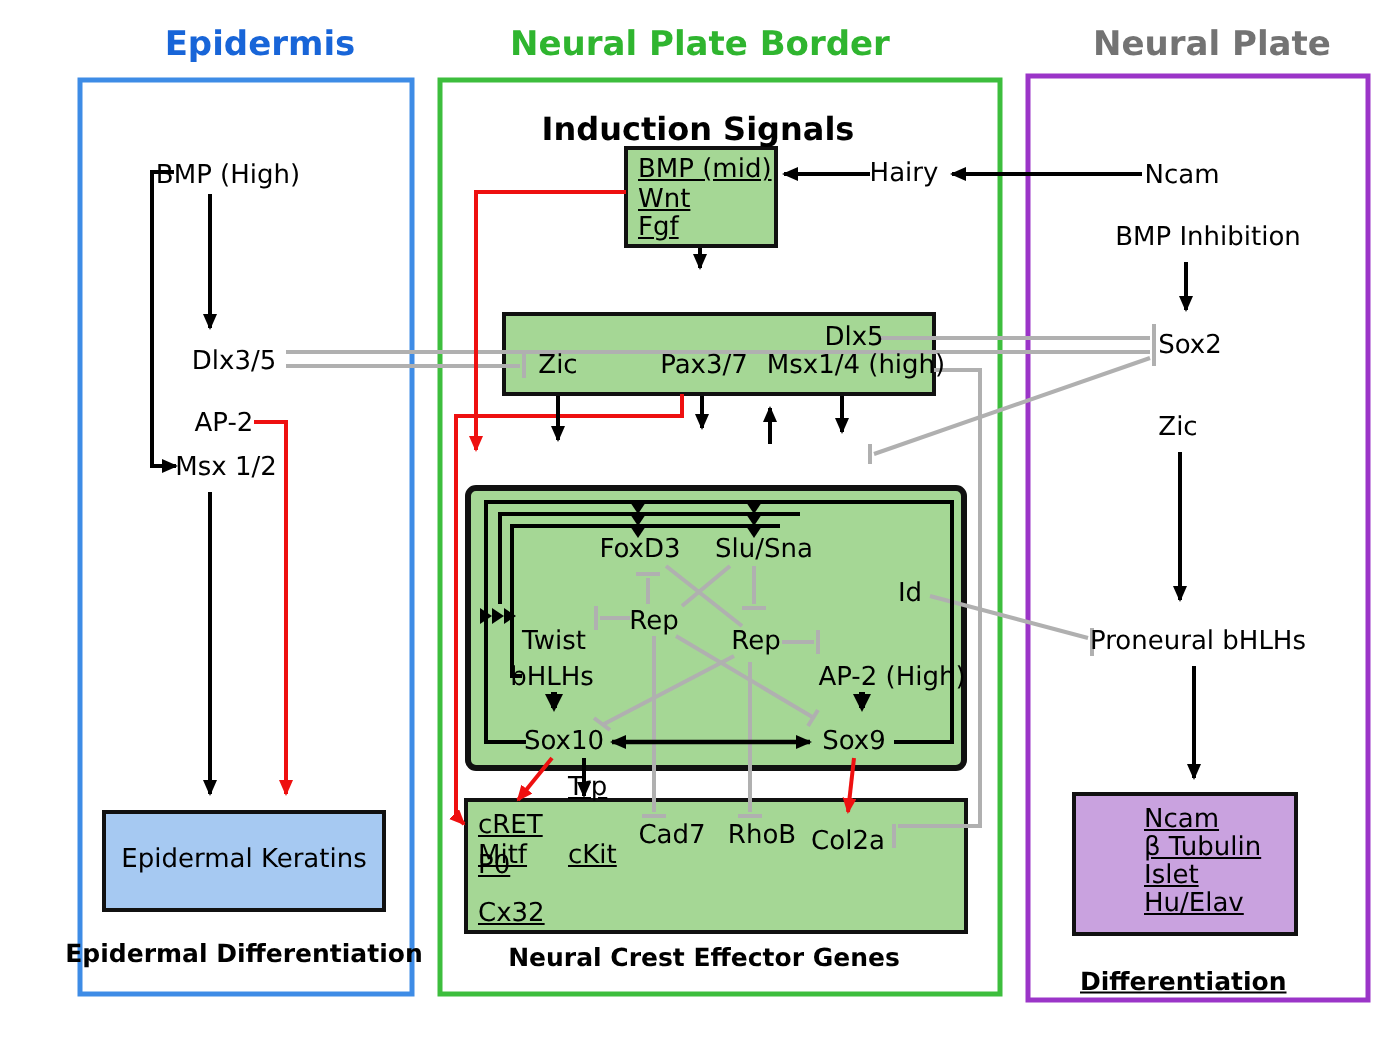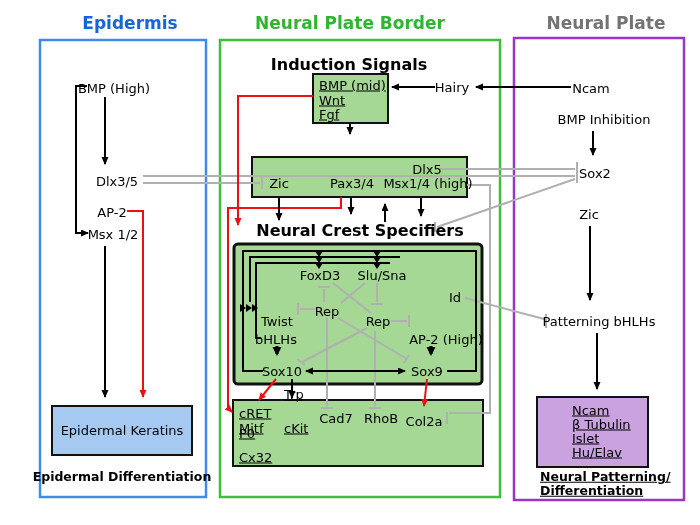--- a/index.html
+++ b/index.html
@@ -138,51 +138,50 @@
 
   <div class="lbl ft" style="left:122px;top:477px">Epidermal Differentiation</div>
   <div class="lbl hd" style="left:349px;top:65px">Induction Signals</div>
   <div class="lbl la" style="left:319px;top:85px">BMP (mid)</div>
   <div class="lbl la" style="left:319px;top:100px">Wnt</div>
   <div class="lbl la" style="left:319px;top:114px">Fgf</div>
   <div class="lbl" style="left:452px;top:87px">Hairy</div>
 
   <div class="lbl" style="left:427px;top:169px">Dlx5</div>
   <div class="lbl" style="left:279px;top:183px">Zic</div>
-  <div class="lbl" style="left:352px;top:183px">Pax3/4</div>
+  <div class="lbl" style="left:352px;top:183px">Pax3/7</div>
   <div class="lbl" style="left:428px;top:183px">Msx1/4 (high)</div>
 
-  <div class="lbl hd" style="left:360px;top:231px">Neural Crest Specifiers</div>
   <div class="lbl" style="left:320px;top:275px">FoxD3</div>
   <div class="lbl" style="left:382px;top:275px">Slu/Sna</div>
   <div class="lbl" style="left:277px;top:321px">Twist</div>
   <div class="lbl" style="left:327px;top:311px">Rep</div>
   <div class="lbl" style="left:378px;top:321px">Rep</div>
   <div class="lbl" style="left:276px;top:339px">bHLHs</div>
   <div class="lbl" style="left:455px;top:297px">Id</div>
   <div class="lbl" style="left:446px;top:339px">AP-2 (High)</div>
   <div class="lbl" style="left:282px;top:371px">Sox10</div>
   <div class="lbl" style="left:427px;top:371px">Sox9</div>
 
   <div class="lbl la" style="left:239px;top:413px">cRET</div>
   <div class="lbl la" style="left:239px;top:428px">Mitf</div>
   <div class="lbl la" style="left:239px;top:433px">P0</div>
   <div class="lbl la" style="left:239px;top:457px">Cx32</div>
   <div class="lbl la" style="left:284px;top:394px">Trp</div>
   <div class="lbl la" style="left:284px;top:428px">cKit</div>
   <div class="lbl" style="left:336px;top:418px">Cad7</div>
   <div class="lbl" style="left:381px;top:418px">RhoB</div>
   <div class="lbl" style="left:424px;top:421px">Col2a</div>
+  <div class="lbl ft" style="left:352px;top:479px">Neural Crest Effector Genes</div>
 
   <div class="lbl title c-purple" style="left:606px;top:23px">Neural Plate</div>
   <div class="lbl" style="left:591px;top:88px">Ncam</div>
   <div class="lbl" style="left:604px;top:119px">BMP Inhibition</div>
   <div class="lbl" style="left:595px;top:173px">Sox2</div>
   <div class="lbl" style="left:589px;top:214px">Zic</div>
-  <div class="lbl" style="left:599px;top:321px">Patterning bHLHs</div>
+  <div class="lbl" style="left:599px;top:321px">Proneural bHLHs</div>
   <div class="lbl la" style="left:572px;top:410px">Ncam</div>
   <div class="lbl la" style="left:572px;top:424px">β Tubulin</div>
   <div class="lbl la" style="left:572px;top:438px">Islet</div>
   <div class="lbl la" style="left:572px;top:452px">Hu/Elav</div>
-  <div class="lbl ft la" style="left:540px;top:477px">Neural Patterning/</div>
   <div class="lbl ft la" style="left:540px;top:491px">Differentiation</div>
 
 </div>
 
 </body></html>

